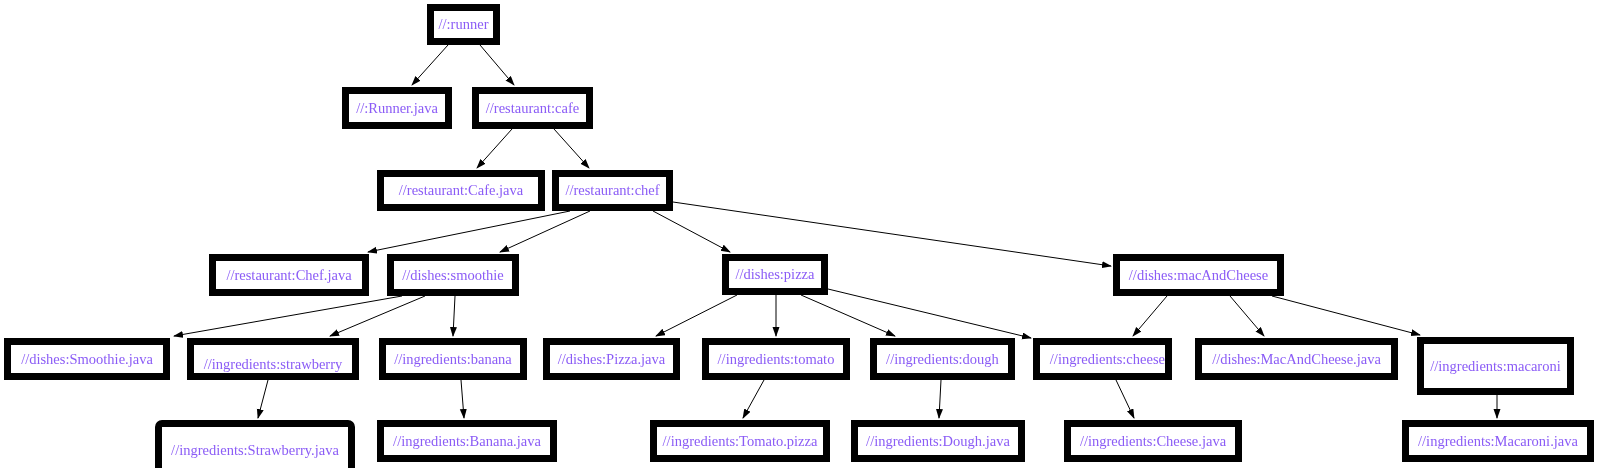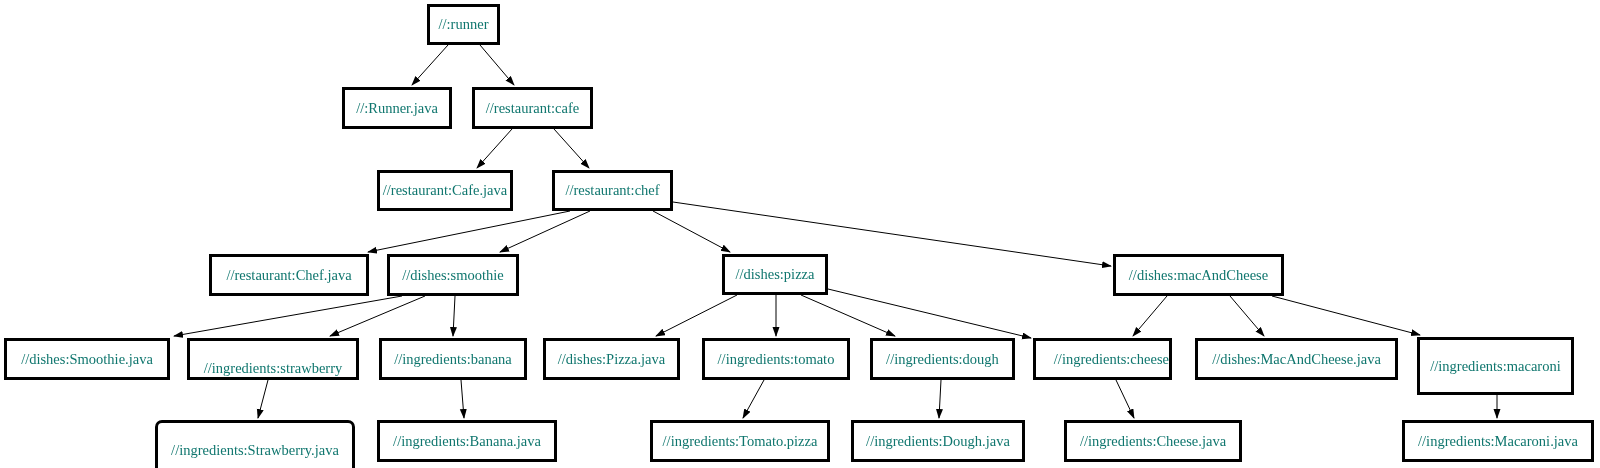--- a/index.html
+++ b/index.html
@@ -19,26 +19,26 @@
     position: absolute;
     left: 0;
     top: 0;
     width: 1600px;
     height: 468px;
   }
   .node {
     position: absolute;
     box-sizing: border-box;
     background: #ffffff;
-    border: 3px solid #0f766e;
+    border: 7px solid #0f766e;
     display: flex;
     align-items: center;
     justify-content: center;
     font-size: 14.5px;
-    color: #0f766e;
+    color: #8b5cf6;
     white-space: nowrap;
   }
 </style>
 </head>
 <body>
 
 <div id="graph-canvas">
   <svg id="edge-layer" width="1600" height="468" viewBox="0 0 1600 468" xmlns="http://www.w3.org/2000/svg">
     <defs>
       <marker id="arrowhead" markerWidth="10" markerHeight="8" refX="9" refY="3.5" orient="auto">
@@ -75,21 +75,21 @@
   <div id="node-layer">
       <div class="node" style="left: 427px; top: 4px; width: 73px; height: 41px; background: rgb(255, 255, 255); border-color: rgb(0, 0, 0);">
         <span>//:runner</span>
       </div>
       <div class="node" style="left: 342px; top: 87px; width: 110px; height: 42px; background: rgb(255, 255, 255); border-color: rgb(0, 0, 0);">
         <span>//:Runner.java</span>
       </div>
       <div class="node" style="left: 472px; top: 87px; width: 121px; height: 42px; background: rgb(255, 255, 255); border-color: rgb(0, 0, 0);">
         <span>//restaurant:cafe</span>
       </div>
-      <div class="node" style="left: 377px; top: 170px; width: 136px; height: 41px; background: rgb(255, 255, 255); border-color: rgb(0, 0, 0);">
+      <div class="node" style="left: 377px; top: 170px; width: 168px; height: 41px; background: rgb(255, 255, 255); border-color: rgb(0, 0, 0);">
         <span>//restaurant:Cafe.java</span>
       </div>
       <div class="node" style="left: 552px; top: 170px; width: 121px; height: 41px; background: rgb(255, 255, 255); border-color: rgb(0, 0, 0);">
         <span>//restaurant:chef</span>
       </div>
       <div class="node" style="left: 209px; top: 254px; width: 160px; height: 42px; background: rgb(255, 255, 255); border-color: rgb(0, 0, 0);">
         <span>//restaurant:Chef.java</span>
       </div>
       <div class="node" style="left: 387px; top: 254px; width: 132px; height: 42px; background: rgb(255, 255, 255); border-color: rgb(0, 0, 0);">
         <span>//dishes:smoothie</span>

